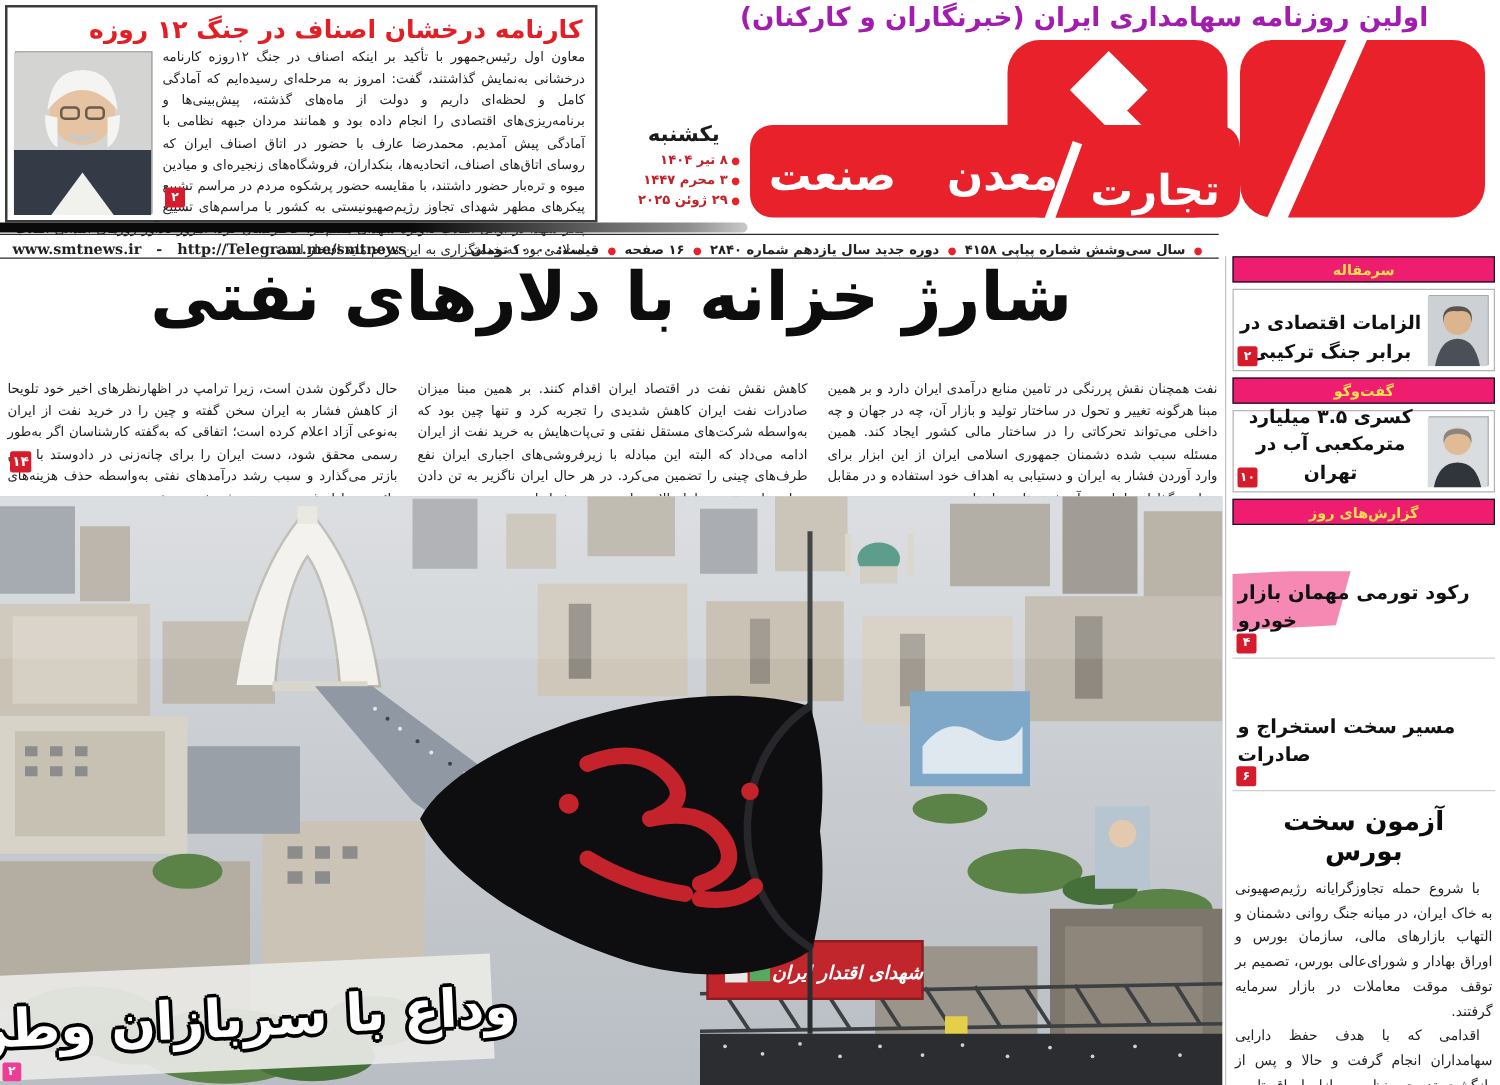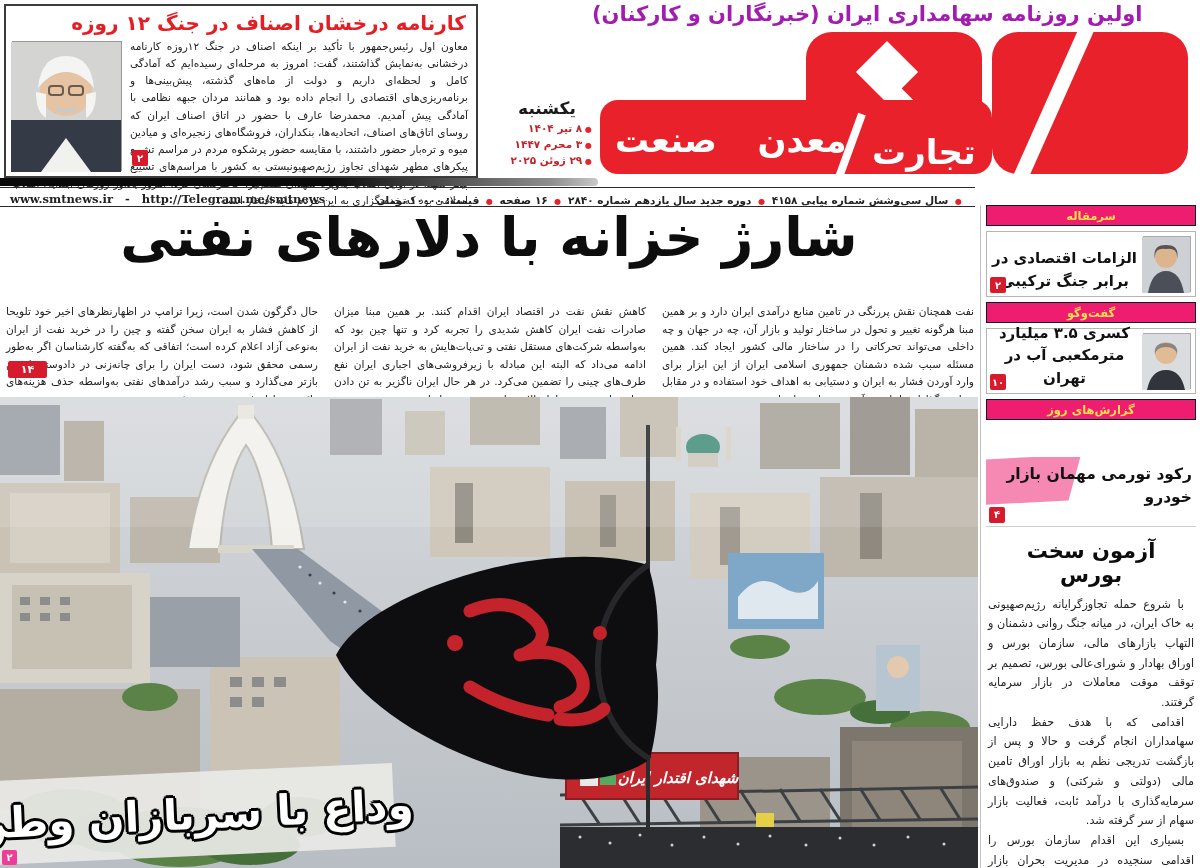--- a/index.html
+++ b/index.html
@@ -65,21 +65,21 @@
   .lead-headline{
     position:absolute; left:0; top:206px; width:978px; direction:rtl;
     text-align:center; font-size:54px; font-weight:bold; color:#0d0d0d; letter-spacing:-1px;
   }
   .lead-cols{
     position:absolute; left:6px; top:303px; width:968px; height:92px;
     direction:rtl; display:flex; gap:16px;
     font-size:10.6px; line-height:1.66; text-align:justify; color:#222;
   }
   .lead-col{ flex:1; }
-  .lead-page-badge{ position:absolute; left:8px; top:361px; width:39px; height:17px; font-size:11px; }
+  .lead-page-badge{ position:absolute; left:8px; top:361px; width:17px; height:17px; font-size:11px; }
 
   
   .photo{ position:absolute; left:0; top:397px; width:978px; height:471px; overflow:hidden; background:#c7cbd0; }
   .photo svg{ display:block; width:100%; height:100%; }
   .caption-band{
     position:absolute; left:-10px; bottom:12px; width:404px; height:84px;
     background:rgba(233,233,230,0.93); transform:rotate(-2.6deg);
     display:flex; align-items:center; justify-content:center;
   }
   .caption-text{
@@ -103,21 +103,21 @@
   }
   .side-card{
     border:1px solid #b5b5b5; background:#fff; height:66px; margin-bottom:5px;
     display:flex; align-items:flex-end; padding:4px; position:relative;
   }
   .side-card .thumb{ width:48px; height:56px; background:#d7d7d7; border:1px solid #aaa; flex:none; margin-left:5px; }
   .side-card .head{ flex:1; text-align:center; font-size:15px; font-weight:bold; line-height:1.5; color:#111; }
   .side-card .page-badge{ position:absolute; left:3px; bottom:3px; }
 
   .report-item{
-    position:relative; padding:6px 4px 16px; text-align:right;
+    position:relative; padding:6px 4px 16px; text-align:left;
     font-size:15.5px; font-weight:bold; line-height:1.5; color:#111;
     border-bottom:1px solid #cfcfcf; overflow:hidden;margin-top:37px;
   }
   .report-item .wm{
     position:absolute; left:-8px; top:0px; width:96px; height:46px;
     background:#f26ba0; opacity:.8; transform:skewX(-18deg) rotate(-3deg); z-index:0;
   }
   .report-item span{ position:relative; z-index:1; }
   .report-item .page-badge{ position:absolute; left:3px; bottom:3px; z-index:2; }
 
@@ -415,20 +415,24 @@
   </div>
 
   <div class="sec-head">گزارش‌های روز</div>
 
   <div class="report-item">
     <i class="wm"></i>
     <span>رکود تورمی مهمان بازار خودرو</span>
     <span class="page-badge">۴</span>
   </div>
 
+  <div class="report-item">
+    <span>مسیر سخت استخراج و صادرات</span>
+    <span class="page-badge">۶</span>
+  </div>
 
   <div class="bourse-head">آزمون سخت بورس</div>
   <div class="bourse-body">
     <p>با شروع حمله تجاوزگرایانه رژیم‌صهیونی به خاک ایران، در میانه جنگ روانی دشمنان و التهاب بازارهای مالی، سازمان بورس و اوراق بهادار و شورای‌عالی بورس، تصمیم بر توقف موقت معاملات در بازار سرمایه گرفتند.</p>
     <p>اقدامی که با هدف حفظ دارایی سهامداران انجام گرفت و حالا و پس از بازگشت تدریجی نظم به بازار اوراق تامین مالی (دولتی و شرکتی) و صندوق‌های سرمایه‌گذاری با درآمد ثابت، فعالیت بازار سهام از سر گرفته شد.</p>
     <p>بسیاری این اقدام سازمان بورس را اقدامی سنجیده در مدیریت بحران بازار دانسته و حالا سهامداران در انتظار واکنش تالار شیشه‌ای به معاملات بعد از جنگ و تصمیمات سازمان بورس درباره دامنه نوسان و حجم مبنا در معاملات این هفته بازار هستند.</p>
   </div>
 
 </div>
 

